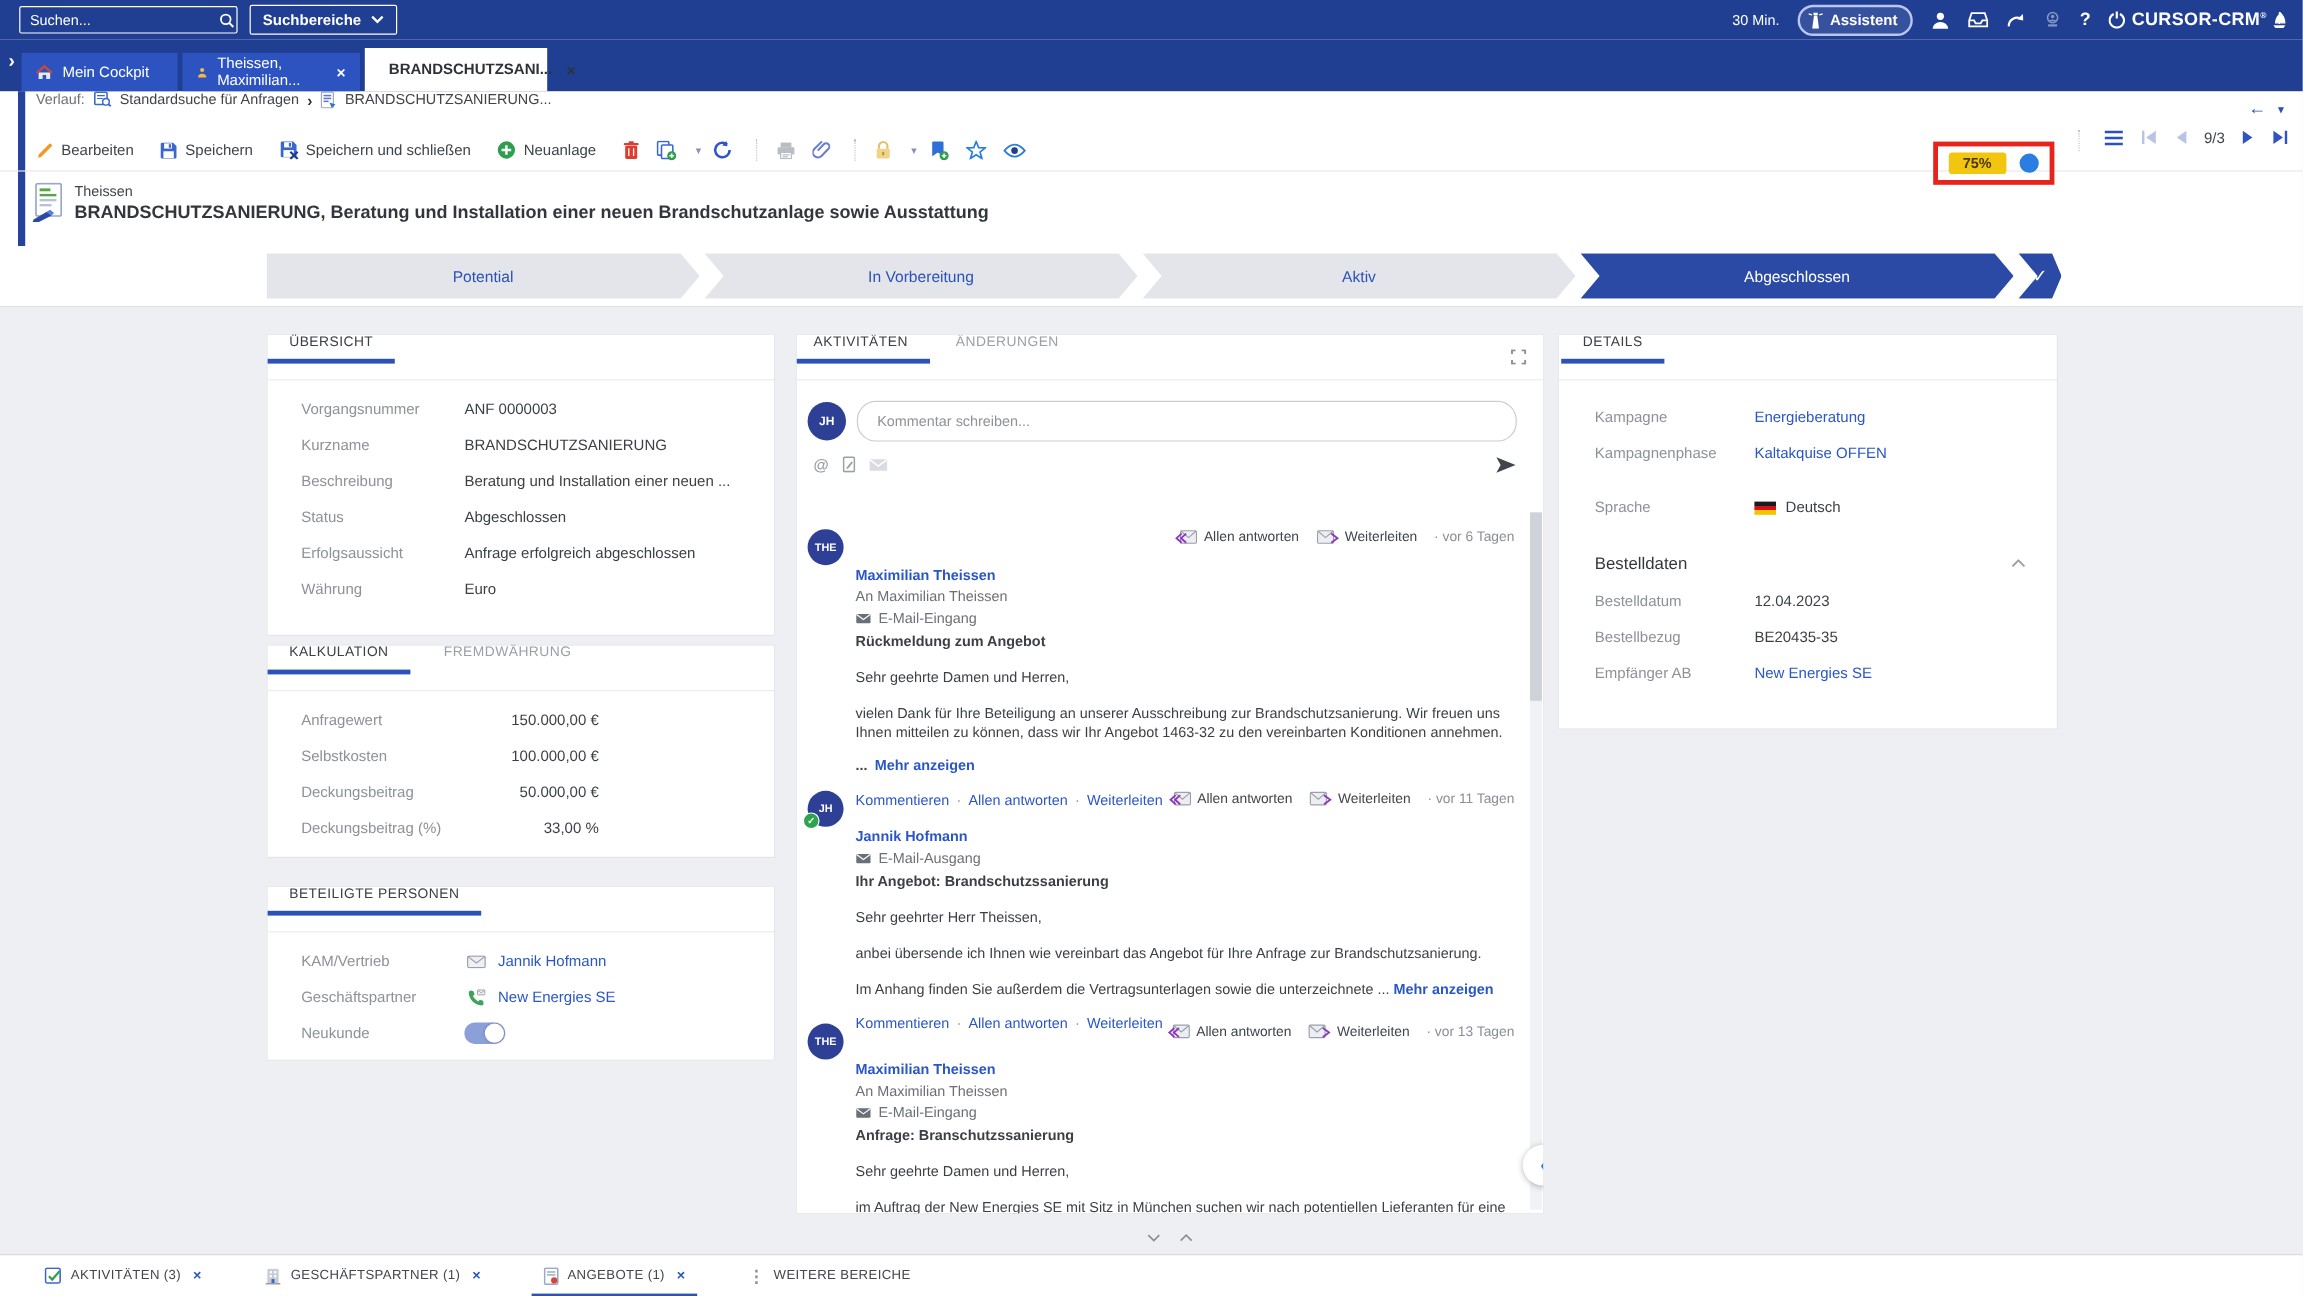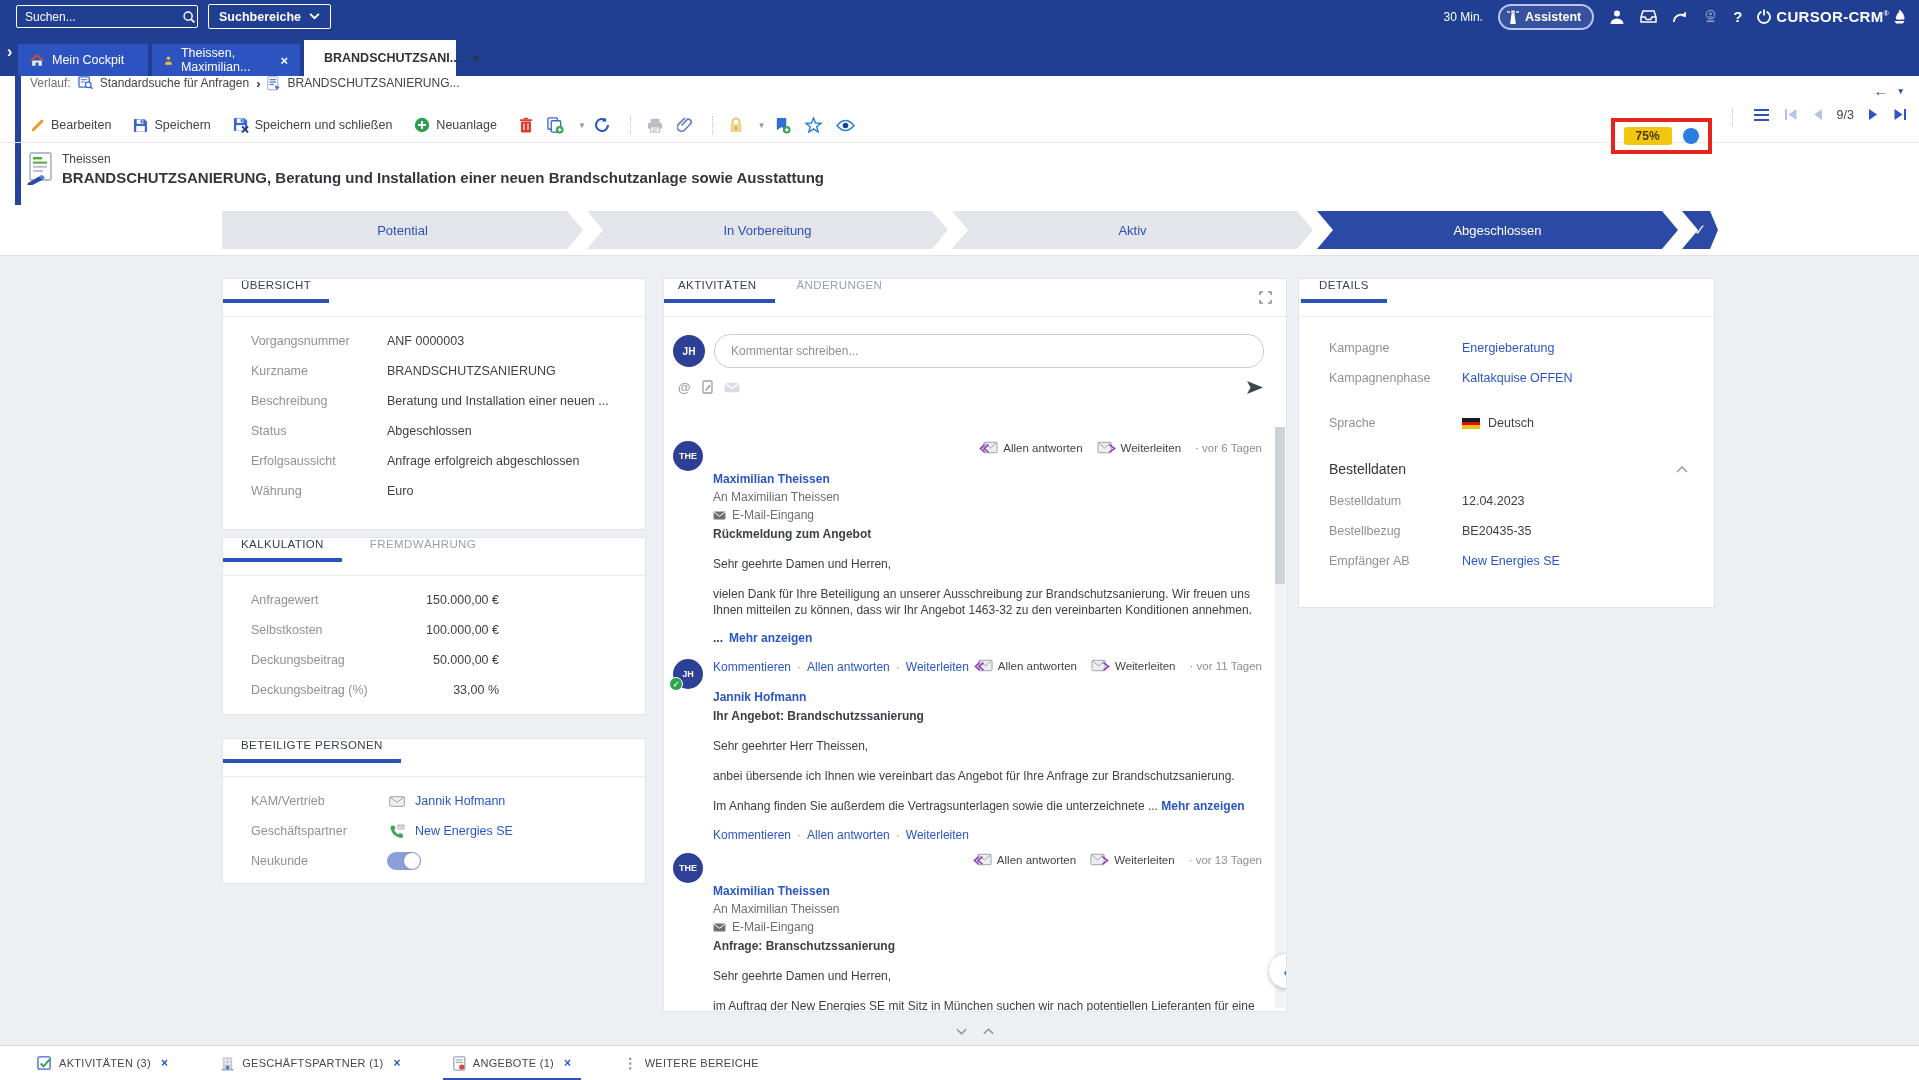--- a/index.html
+++ b/index.html
@@ -618,20 +618,27 @@
             <rect x="1" y="1" width="14" height="11" rx="1" fill="#eceef2" stroke="#9aa0ab"></rect>
             <path d="M1.5 1.5 L8 7 L14.5 1.5" fill="none" stroke="#9aa0ab"></path>
             <path d="M13 3.5 L18.5 7.5 L13 11.5" fill="none" stroke="#8e35c0" stroke-width="1.6"></path>
           </svg>
           <span>Weiterleiten</span>
         </span>
       <span class="mtime"><span>·</span> <span>vor 11 Tagen</span></span>
     </div>
     <div class="ebody">
       <a class="eauthor">Jannik Hofmann</a>
+      <div class="echan">
+          <svg width="13" height="9" viewBox="0 0 16 11">
+            <rect x="0.7" y="0.7" width="14.6" height="9.6" rx="1" fill="#6b6f76"></rect>
+            <path d="M1 1.2 L8 6.4 L15 1.2" fill="none" stroke="#fff" stroke-width="1.2"></path>
+          </svg>
+          <span>E-Mail-Ausgang</span>
+        </div>
       <div class="esub">Ihr Angebot: Brandschutzssanierung</div>
       <div class="egreet">Sehr geehrter Herr Theissen,</div>
       <div class="etext">anbei übersende ich Ihnen wie vereinbart das Angebot für Ihre Anfrage zur Brandschutzsanierung.</div>
       <div class="etext"><span>Im Anhang finden Sie außerdem die Vertragsunterlagen sowie die unterzeichnete ...</span> <a class="einline">Mehr anzeigen</a></div>
       <div class="efoot"><a>Kommentieren</a><span class="sep">·</span><a>Allen antworten</a><span class="sep">·</span><a>Weiterleiten</a></div>
     </div>
   </div>
 
   <div class="entry" style="top:574px">
     <div class="avatar">

